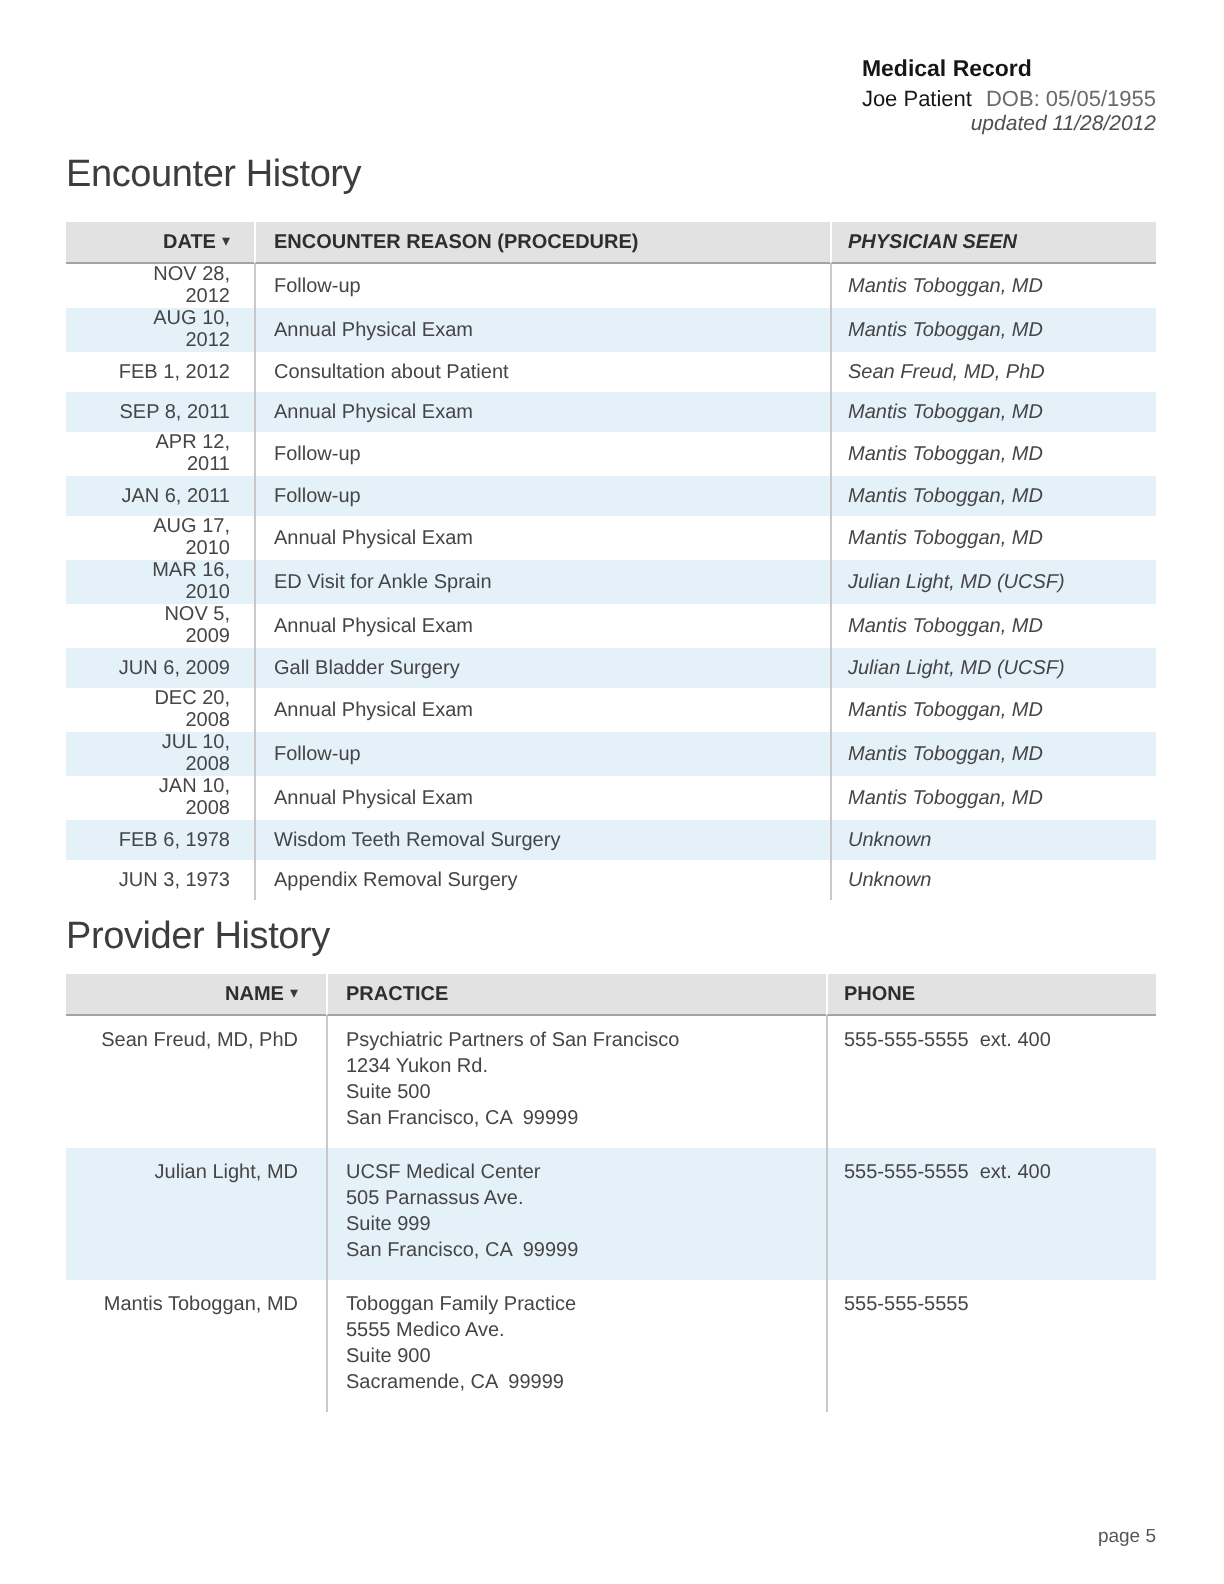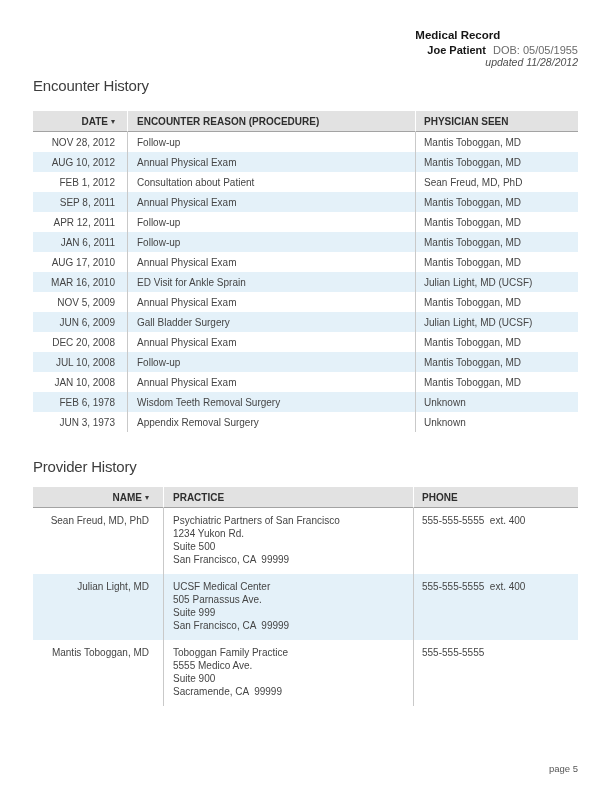--- a/index.html
+++ b/index.html
@@ -10,45 +10,45 @@
   }
   *{margin:0;padding:0;box-sizing:border-box;}
   html,body{background:#fff;}
   body{font-family:"Liberation Sans","DejaVu Sans",sans-serif;}
   .page{position:relative;width:612px;height:792px;background:#ffffff;overflow:hidden;}
 
   
   .doc-header{position:absolute;left:33px;right:34px;top:29px;display:flex;justify-content:space-between;align-items:flex-end;flex-direction:column;}
   .doc-title{font-size:11.5px;font-weight:bold;color:#161616;margin-bottom:3px;}
   .patient-line{font-size:11px;color:#161616;}
-  .patient-name{font-weight:bold;margin-left:12px;}
+  .patient-name{font-weight:normal;}
   .patient-dob{color:#6b6b6b;margin-left:7px;font-weight:normal;}
   .updated{font-size:10.5px;font-style:italic;color:#4f4f4f;padding-bottom:1px;}
 
   
-  .section-title{position:absolute;left:33px;font-size:15px;font-weight:400;color:#3d3d3d;letter-spacing:-0.2px;}
+  .section-title{position:absolute;left:33px;font-size:19px;font-weight:400;color:#3d3d3d;letter-spacing:-0.2px;}
   .enc-title{top:77px;}
   .prov-title{top:458px;}
 
   
   table{border-collapse:separate;border-spacing:0;table-layout:fixed;width:545px;position:absolute;left:33px;}
   .enc-table{top:111px;}
   .prov-table{top:487px;}
   th{background:var(--header_bg);font-size:10px;font-weight:bold;color:#2e2e2e;text-align:left;height:21px;vertical-align:middle;border-bottom:1px solid var(--header_border);}
   td{font-size:10px;color:#454545;}
   td.sep, th.sep{border-left:1px solid var(--separator);}
   th.sep{border-left-color:#ffffff;}
   tr.alt td{background:var(--row_alt);}
 
   
   .enc-table td{height:20px;vertical-align:middle;}
-  .col-date{text-align:right;padding-right:12px;}
+  .col-date{text-align:right;padding-right:12px;padding-left:25px;}
   th.col-date{text-align:right;}
   .col-reason{padding-left:9px;}
-  .col-phys{padding-left:8px;}
+  .col-phys{padding-left:8px;font-style:italic;}
 
   
   .prov-table td{vertical-align:top;padding-top:6px;padding-bottom:8px;line-height:13px;}
   .col-name{text-align:right;padding-right:14px;}
   th.col-name{text-align:right;}
   .col-practice{padding-left:9px;white-space:pre-wrap;}
   .col-phone{padding-left:8px;white-space:pre-wrap;}
 
   .sort-arrow{font-size:8px;color:#3a3a3a;margin-left:3px;position:relative;top:-1px;}
 

